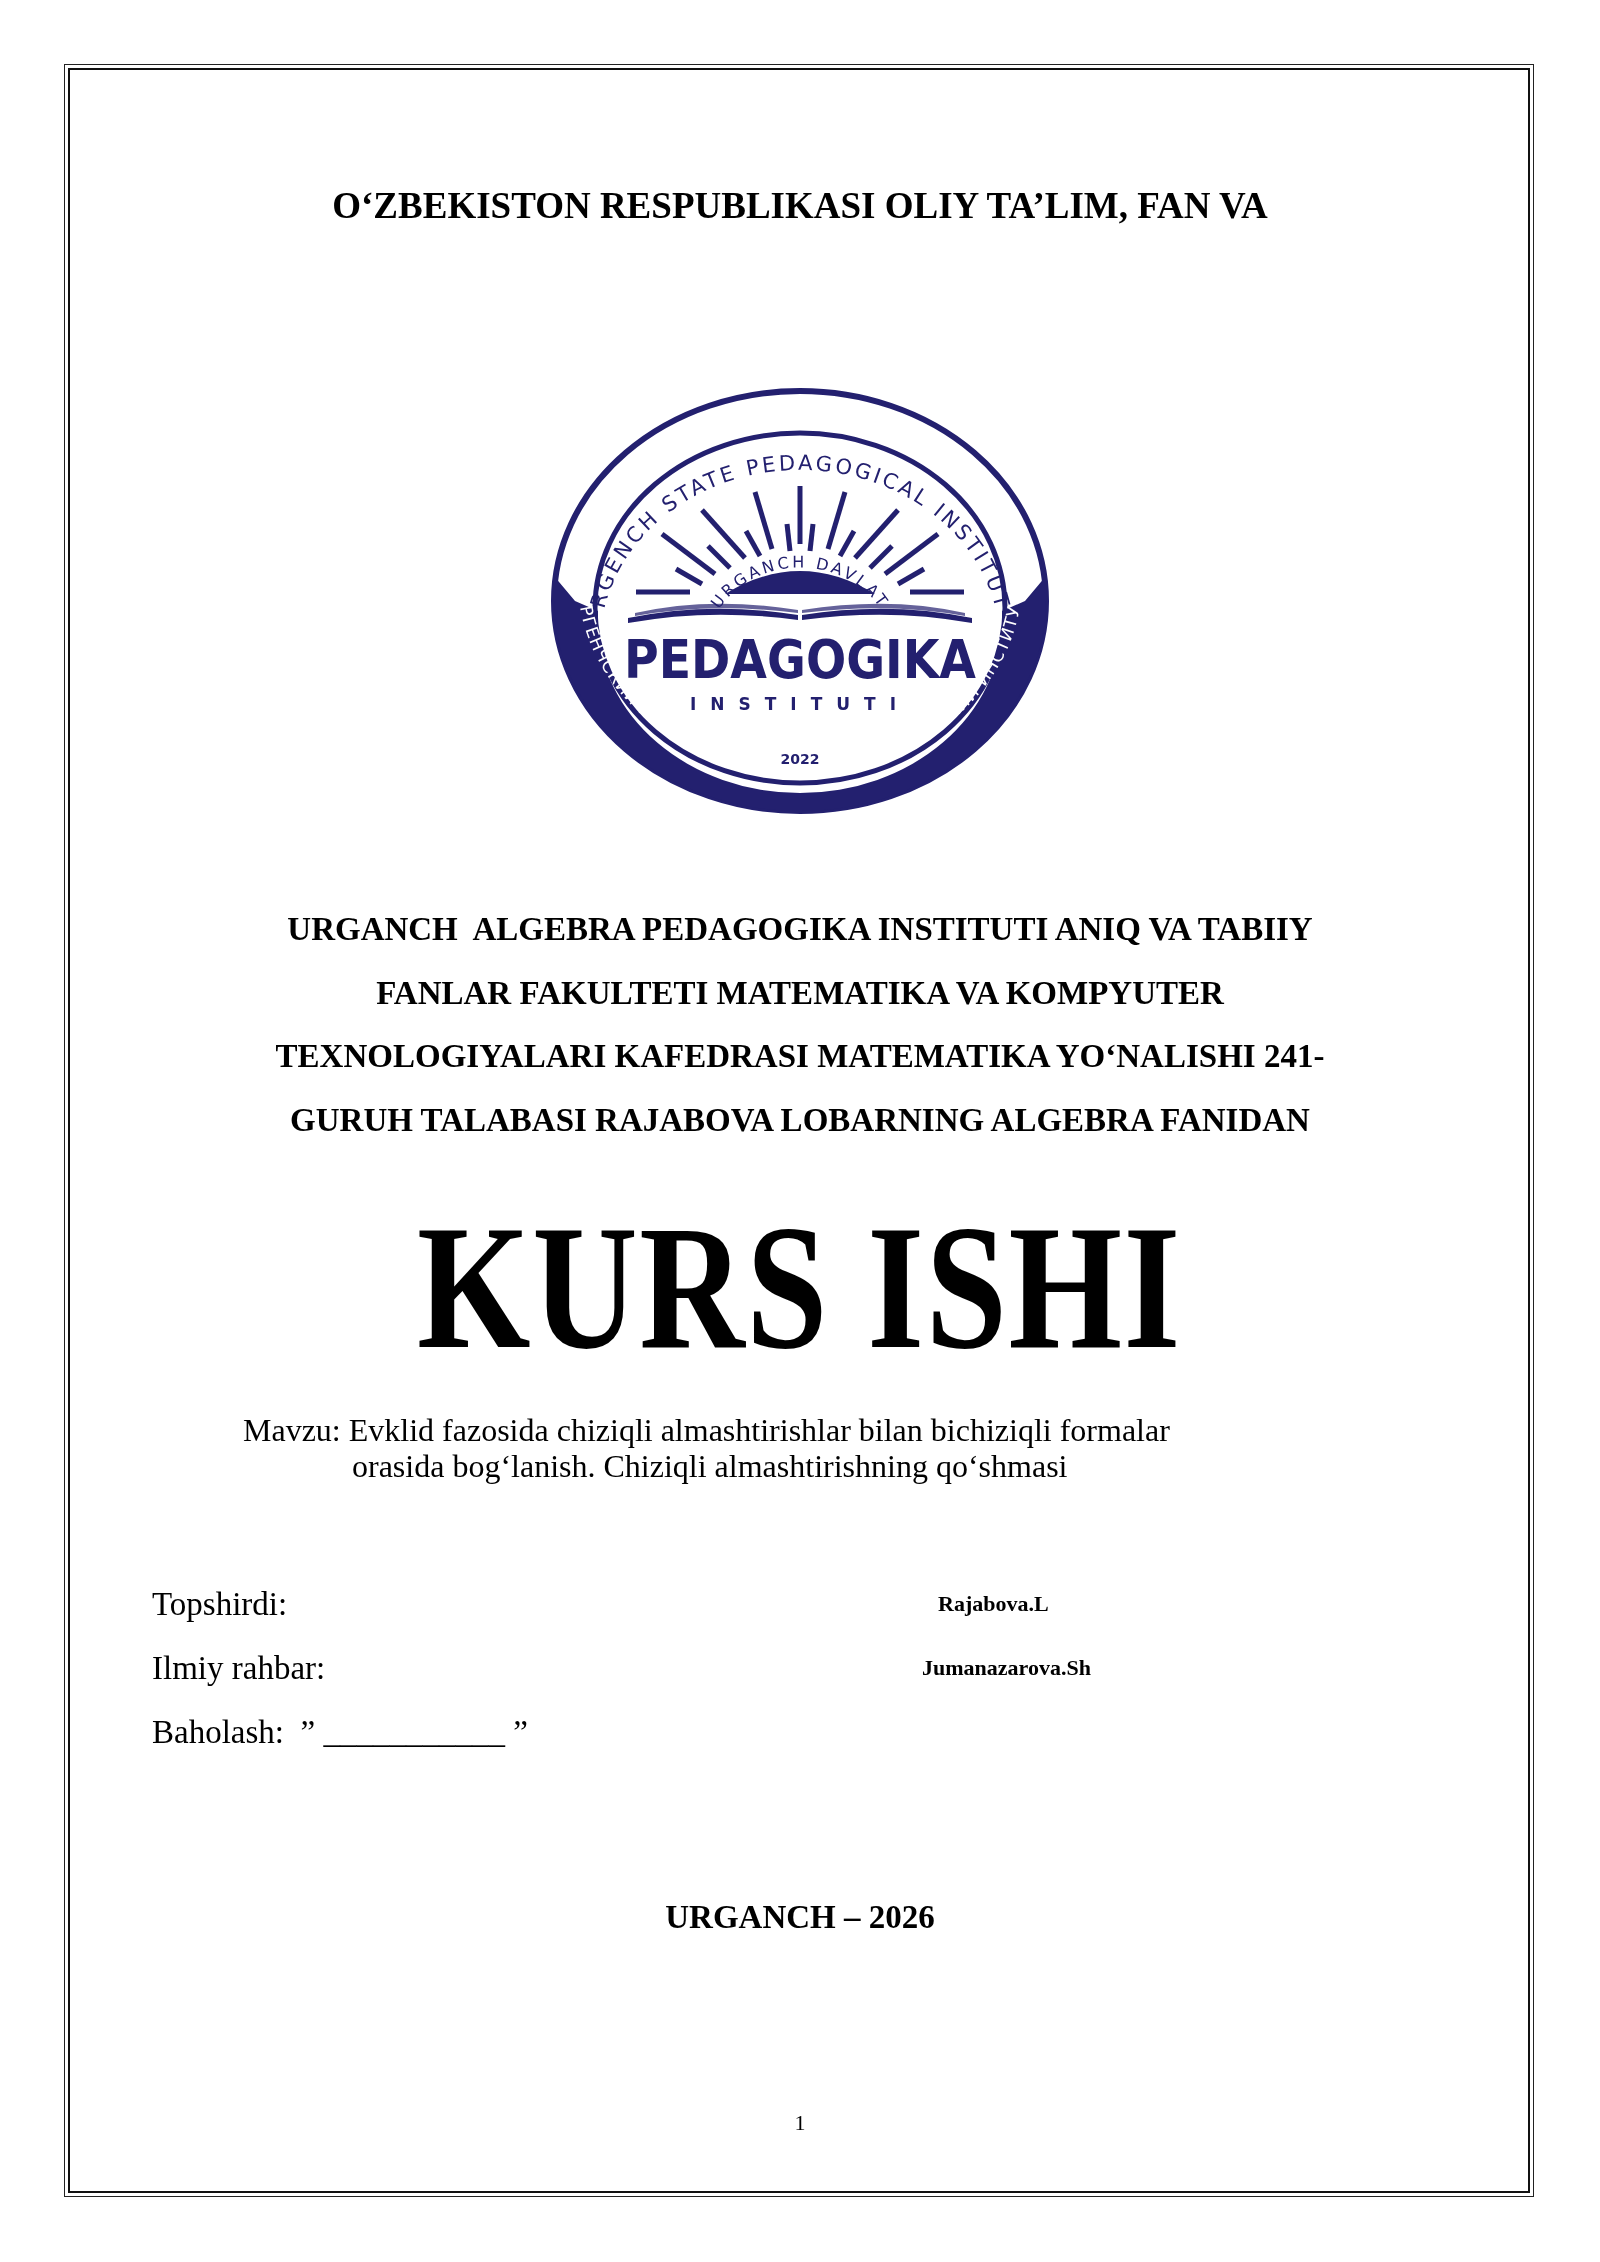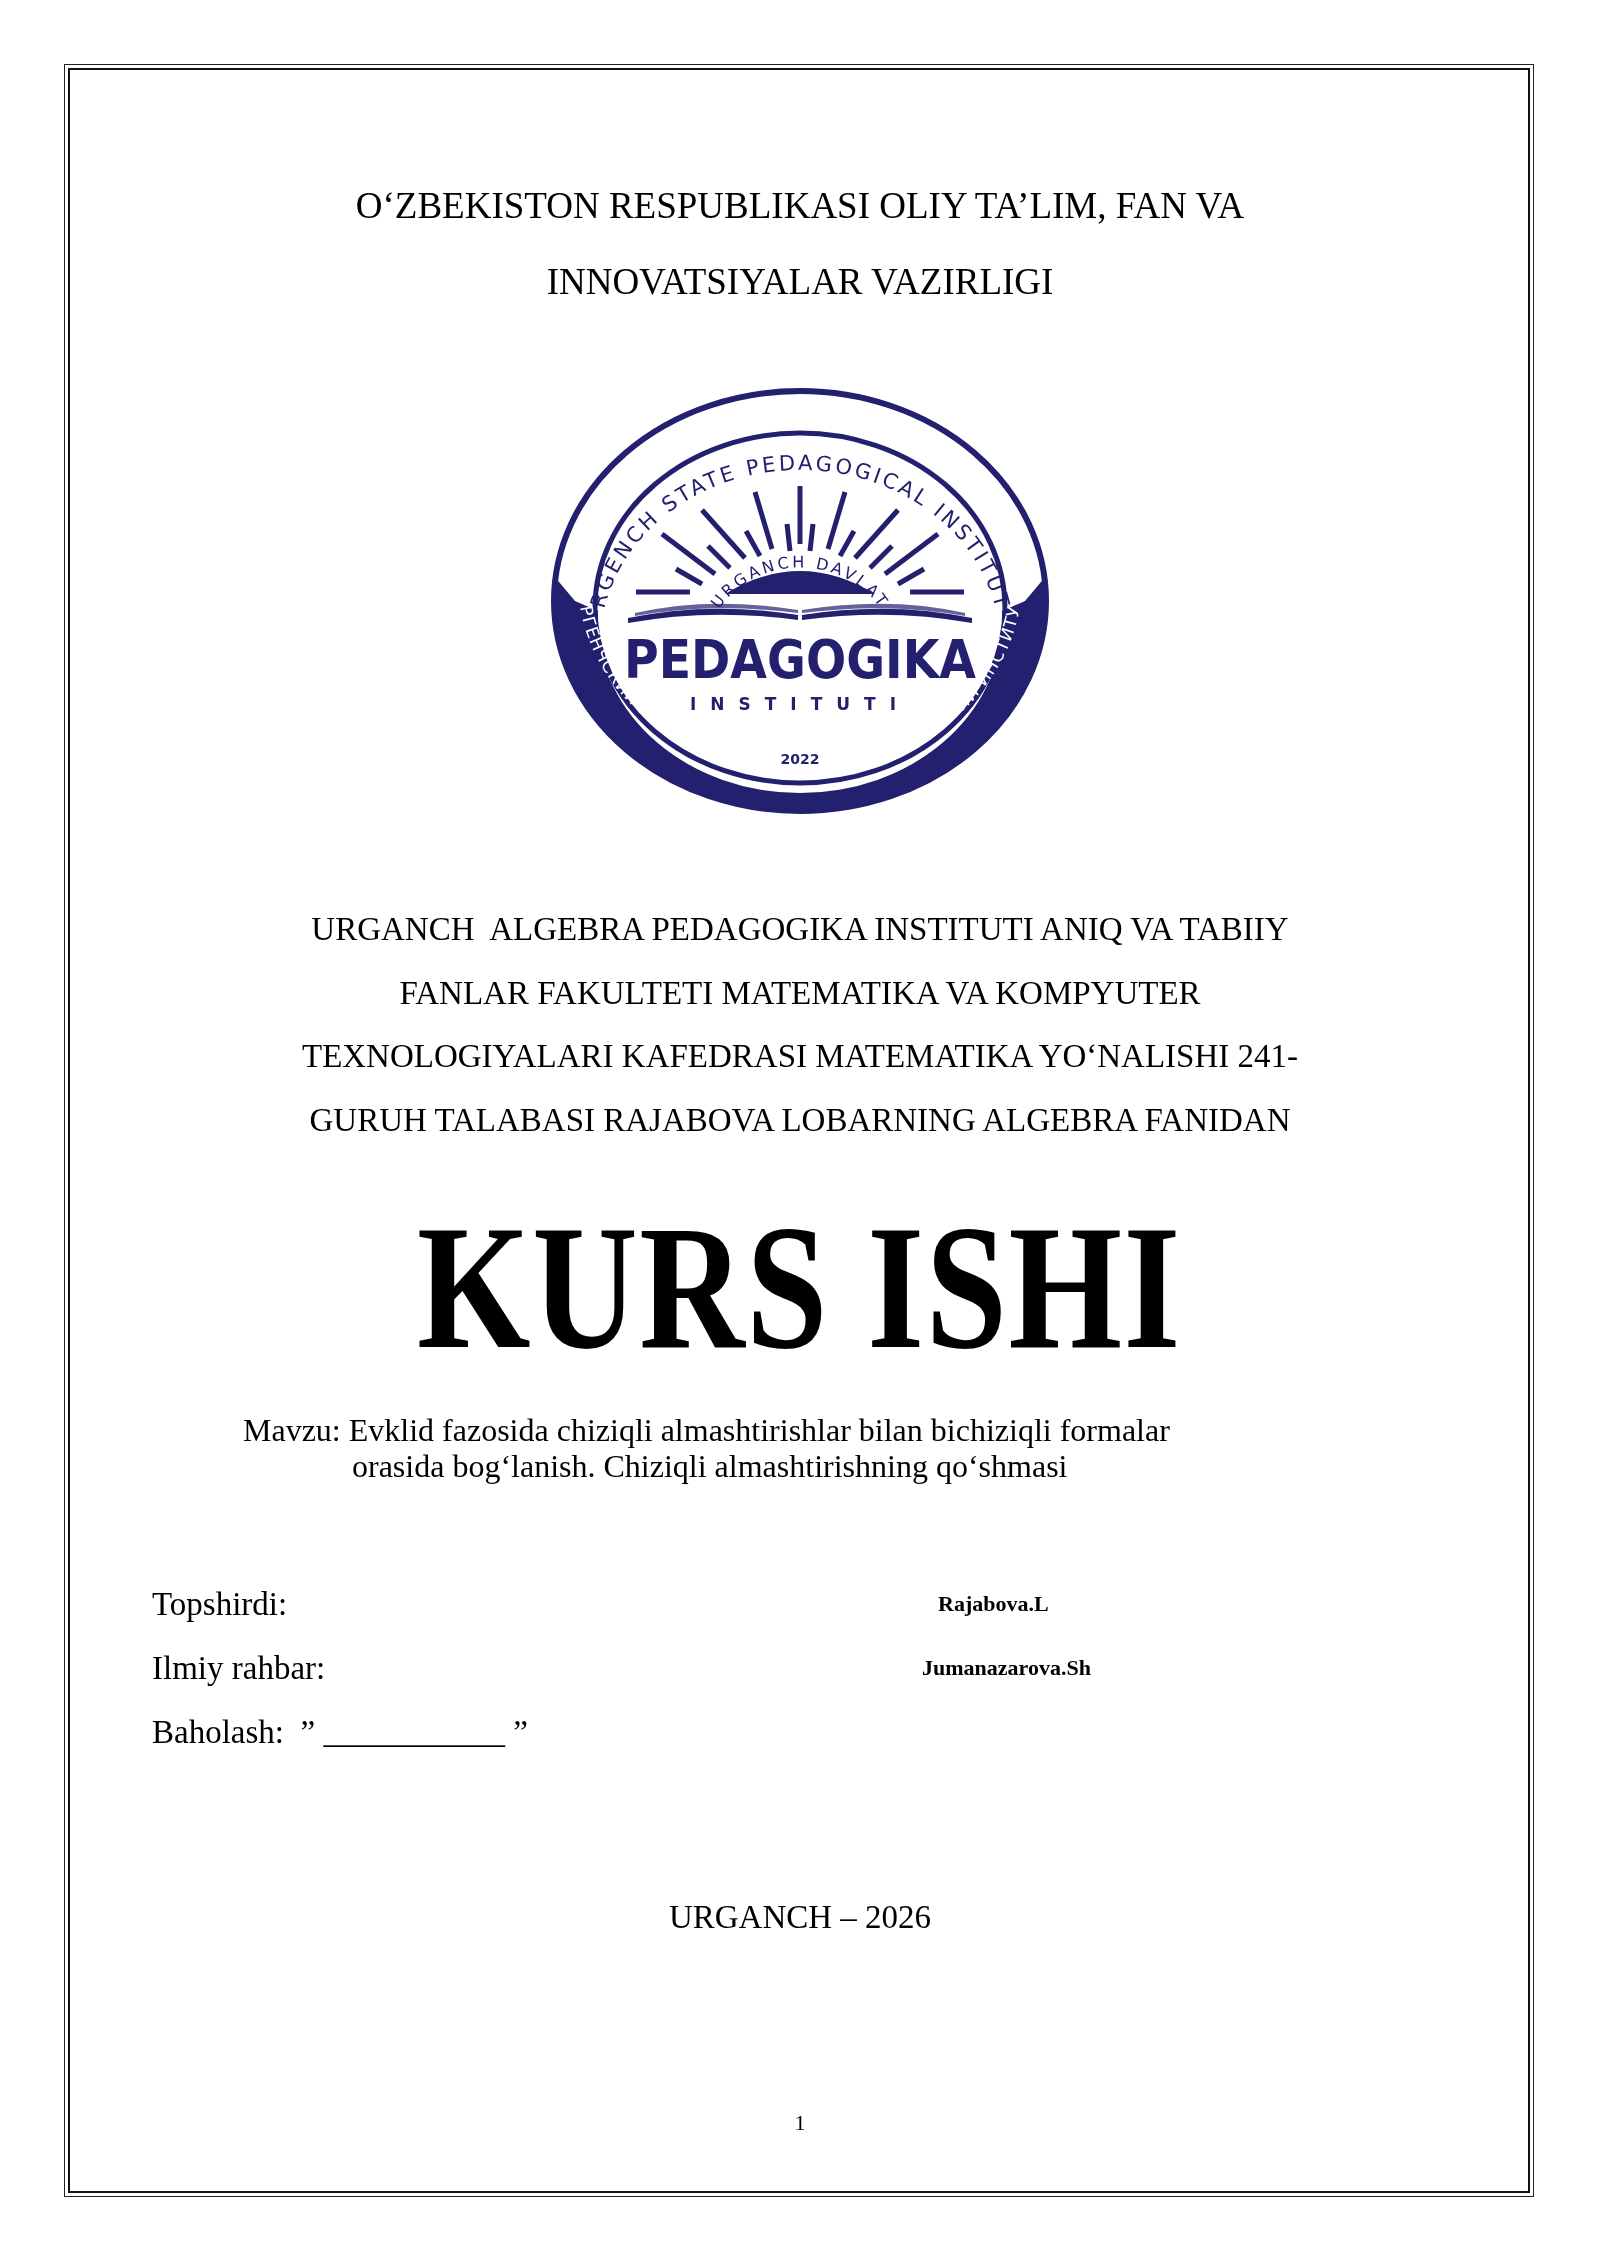--- a/index.html
+++ b/index.html
@@ -2,21 +2,21 @@
 <html><head>
 <meta charset="utf-8">
 <style>
   html, body { margin: 0; padding: 0; background: #ffffff; }
   body { width: 1600px; height: 2262px; position: relative; overflow: hidden;
          font-family: "Liberation Serif", "DejaVu Serif", serif; color: #000; }
   .frame-outer { position: absolute; left: 64px; top: 64px; width: 1470px; height: 2133px;
                  border: 1.5px solid #222; box-sizing: border-box; }
   .frame-inner { position: absolute; left: 68px; top: 68px; width: 1462px; height: 2125px;
                  border: 2.5px solid #111; box-sizing: border-box; }
-  .center { position: absolute; left: 0; width: 1600px; text-align: center; font-weight: normal; }
+  .center { position: absolute; left: 0; width: 1600px; text-align: center; font-weight: bold; }
   .ministry { top: 168px; font-size: 37px; line-height: 76px; }
   .logo { position: absolute; left: 550px; top: 386px; width: 500px; height: 430px; }
   .faculty { top: 898px; font-size: 33px; line-height: 63.5px; }
   .title { position: absolute; left: 0; width: 1600px; top: 1182px; text-align: center;
            font-weight: bold; font-size: 178px; line-height: 210px; }
   .title span { display: inline-block; transform: scaleX(0.82); transform-origin: center; letter-spacing: 2px; }
   .subject { position: absolute; left: 200px; width: 1260px; top: 1412px; font-weight: normal;
              font-size: 32px; line-height: 36px; }
   .subject .l1 { display: block; padding-left: 43px; white-space: nowrap; }
   .subject .l2 { display: block; padding-left: 152px; white-space: nowrap; }
@@ -26,21 +26,20 @@
   .pagenum { position: absolute; left: 0; width: 1600px; top: 2110px; text-align: center; font-size: 22px; font-weight: normal; }
 </style>
 </head>
 <body>
 
 <div class="frame-outer"></div>
 <div class="frame-inner"></div>
 
 <div class="center ministry">
   <div>O‘ZBEKISTON RESPUBLIKASI OLIY TA’LIM, FAN VA</div>
-  <div>INNOVATSIYALAR VAZIRLIGI</div>
 </div>
 
 <div class="logo">
   <svg width="500" height="430" viewBox="0 0 500 430">
     <defs>
       <path id="topArc" d="M 55 220 A 200 175 0 0 1 445 220"></path>
       <path id="botArc" d="M 30 220 A 222 192 0 0 0 470 220"></path>
       <path id="innerArc" d="M 160 245 A 92 80 0 0 1 340 245"></path>
     </defs>
 

